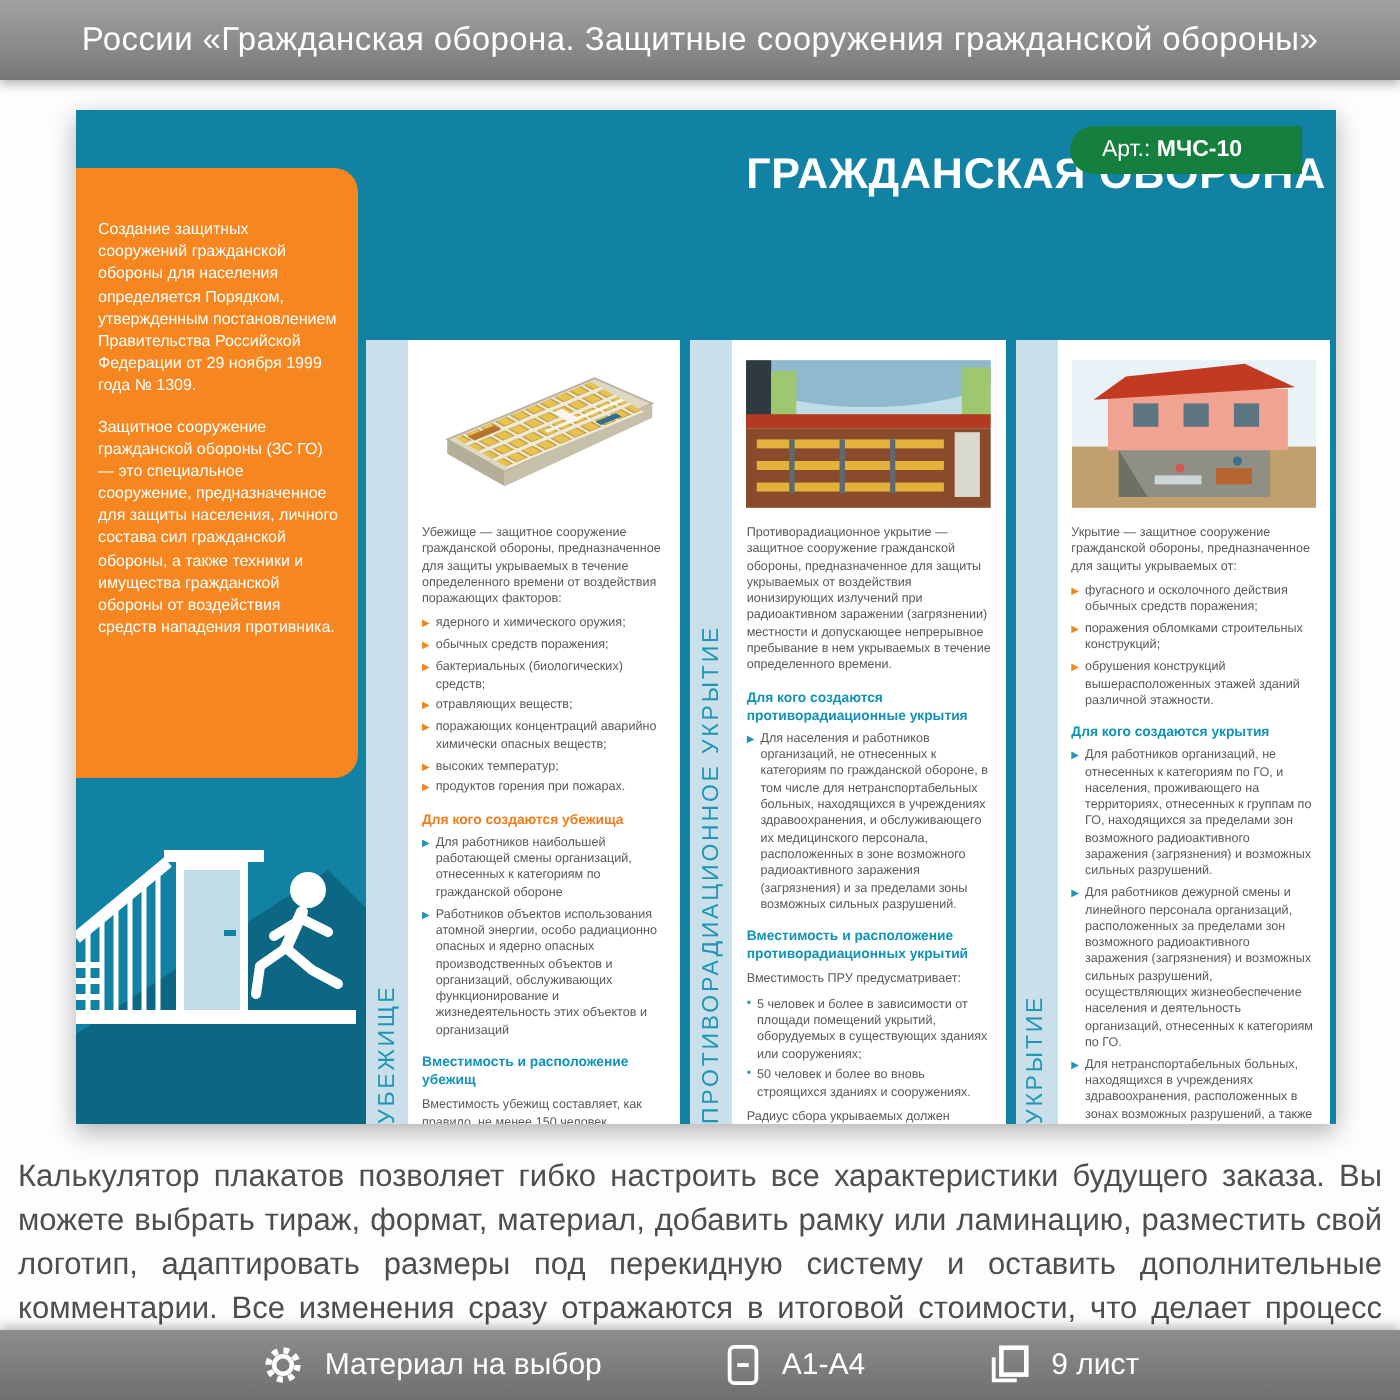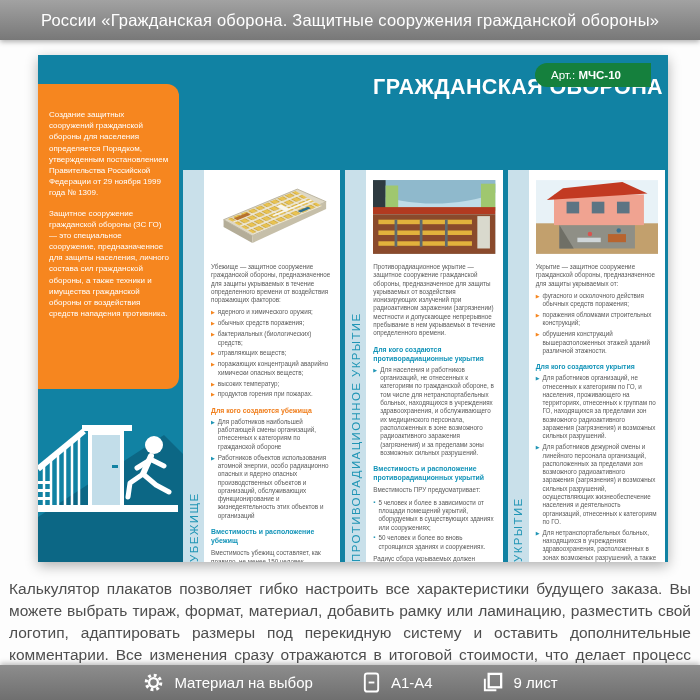--- a/index.html
+++ b/index.html
@@ -11,21 +11,21 @@
   .topbar{
     position:absolute;top:0;left:0;width:700px;height:40px;
     background:linear-gradient(180deg,#a2a2a2,#787878);
     display:flex;align-items:center;justify-content:center;
     color:#fff;font-size:16.5px;letter-spacing:.2px;
     box-shadow:0 2px 5px rgba(0,0,0,.30);z-index:5;
   }
   .footerbar{
     position:absolute;bottom:0;left:0;width:700px;height:35px;
     background:linear-gradient(180deg,#8d8d8d,#6f6f6f);
-    display:flex;align-items:center;justify-content:center;gap:48px;
+    display:flex;align-items:center;justify-content:center;gap:60px;
     color:#fff;font-size:15px;box-shadow:0 -2px 5px rgba(0,0,0,.25);z-index:5;
   }
   .f-item{display:flex;align-items:center;gap:9px;}
   .f-item svg{display:block;}
   
   .poster{
     position:absolute;left:38px;top:55px;width:630px;height:507px;
     background:#1182a3;box-shadow:0 4px 12px rgba(0,0,0,.30);overflow:hidden;
   }
   .badge{

